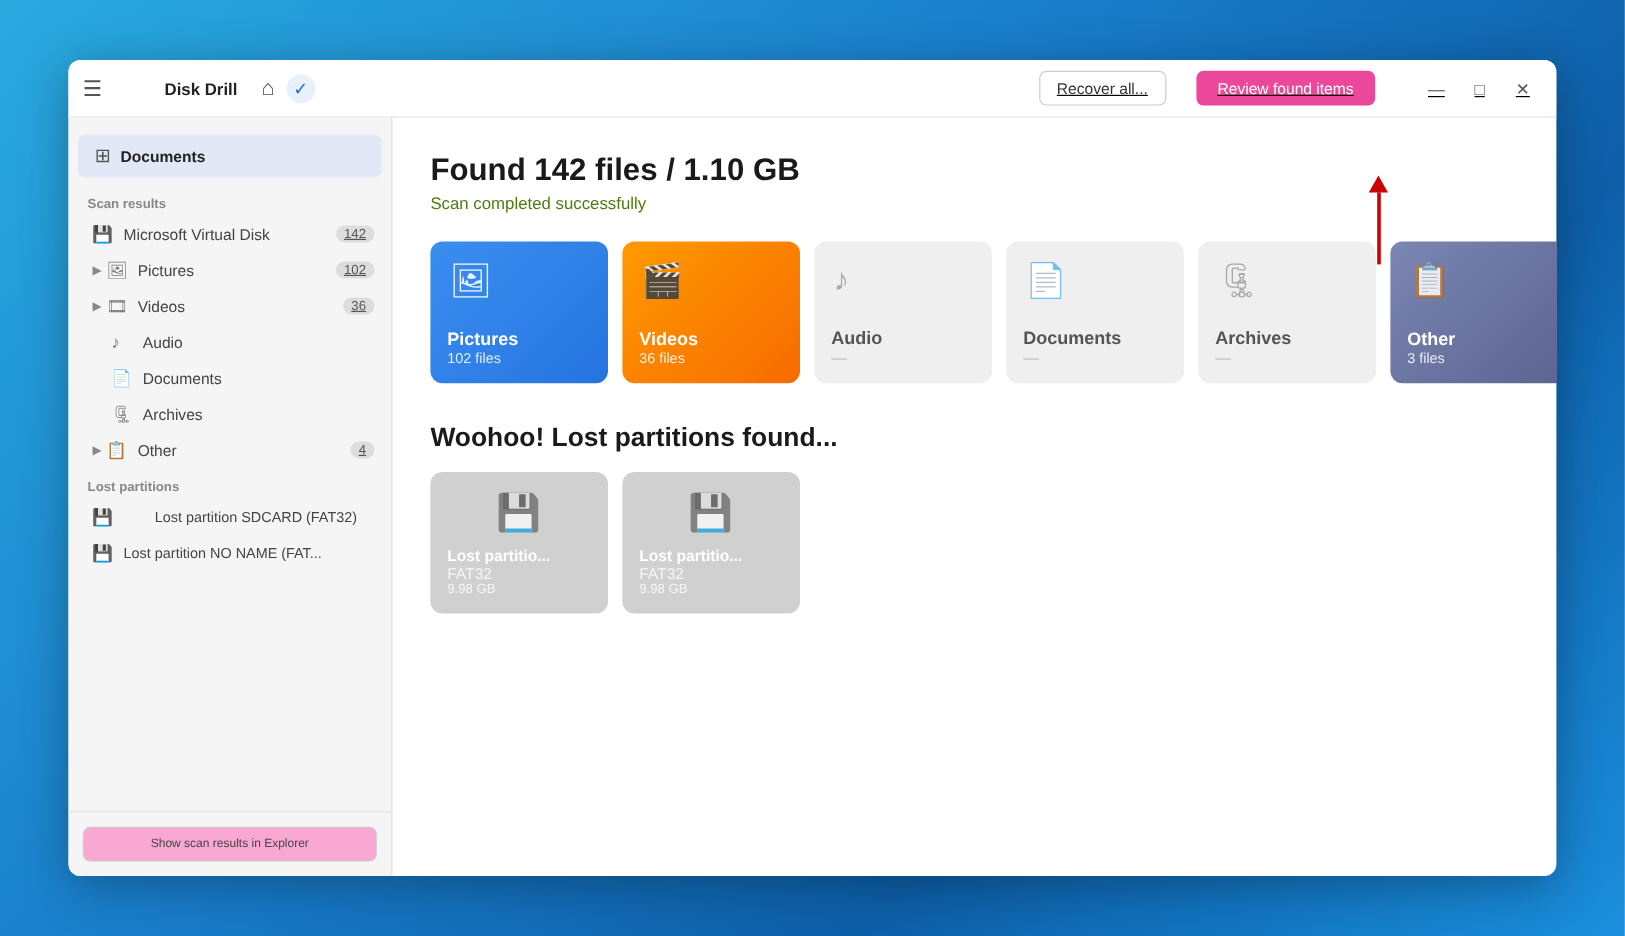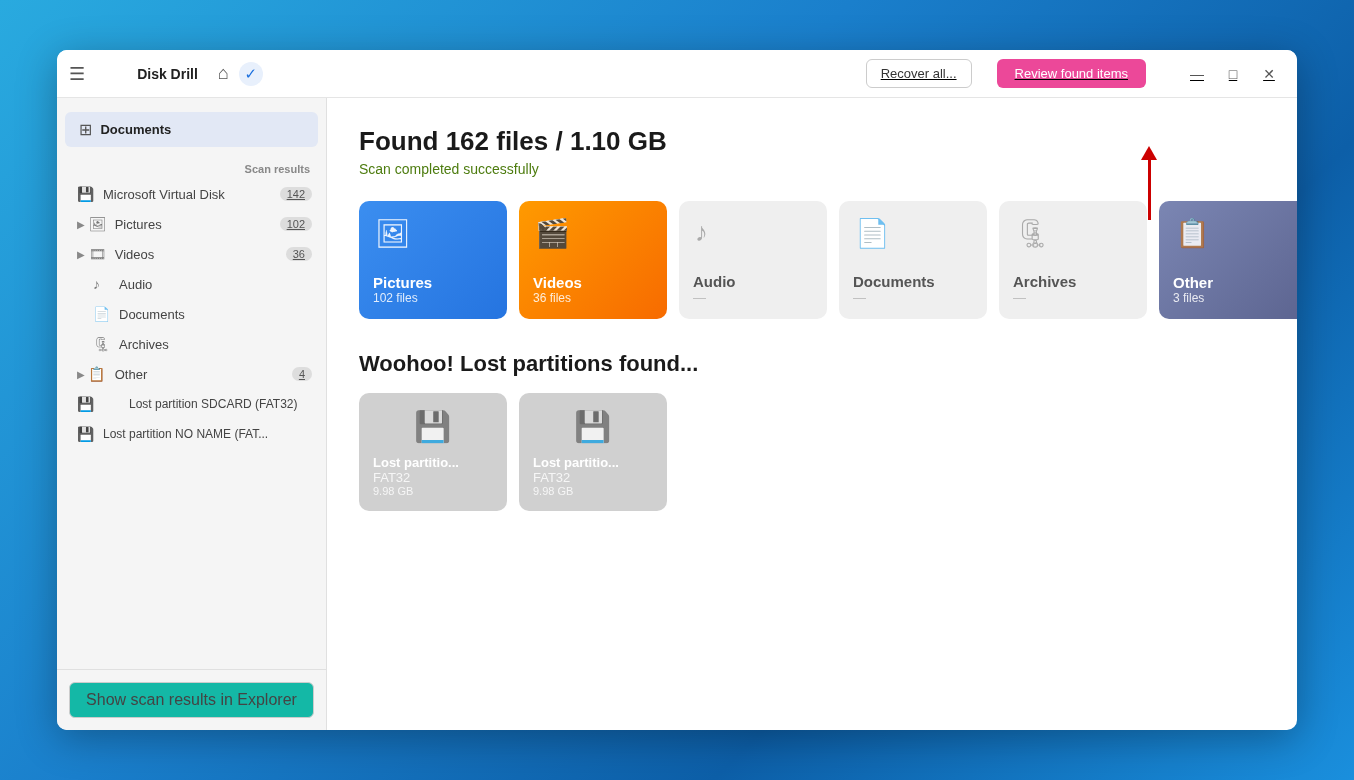--- a/index.html
+++ b/index.html
@@ -139,21 +139,20 @@
     }
     .dashboard-icon { font-size: 16px; color: #555; }
     .dashboard-label { font-size: 13px; font-weight: 600; color: #222; }
 
     .sidebar-section-title {
       font-size: 11px;
       font-weight: 600;
       color: #888;
       padding: 10px 16px 4px;
       text-transform: none;
-      text-align: right;
     }
     .sidebar-item {
       display: flex;
       align-items: center;
       padding: 7px 14px 7px 20px;
       cursor: pointer;
       position: relative;
     }
     .sidebar-item-icon { font-size: 14px; color: #777; width: 20px; }
     .sidebar-item-label { font-size: 13px; color: #444; flex: 1; margin-left: 6px; }
@@ -177,25 +176,25 @@
       font-weight: 600;
       color: #888;
       padding: 10px 16px 4px;
     }
     .sidebar-footer {
       border-top: 1px solid #e0e0e0;
       padding: 12px;
     }
     .btn-show-explorer {
       width: 100%;
-      background: #14b8a6;
+      background: #f9a8d4;
       border: 1px solid #ccc;
       border-radius: 6px;
       padding: 8px 0;
-      font-size: 16px;
+      font-size: 10px;
       color: #444;
       cursor: pointer;
     }
 
     
     .main-content {
       flex: 1;
       padding: 28px 32px;
       overflow-y: auto;
       position: relative;
@@ -418,20 +417,21 @@
           <span class="sidebar-item-label">Archives</span>
         </div>
 
         <div class="sidebar-item">
           <span class="sidebar-item-expand">▶</span>
           <span class="sidebar-item-icon">📋</span>
           <span class="sidebar-item-label">Other</span>
           <span class="sidebar-item-count">4</span>
         </div>
 
+        <div class="sidebar-lost-title">Lost partitions</div>
 
         <div class="sidebar-item">
           <span class="sidebar-item-icon">💾</span>
           <span class="sidebar-item-label" style="font-size:12px;margin-left:32px;">Lost partition SDCARD (FAT32)</span>
         </div>
 
         <div class="sidebar-item">
           <span class="sidebar-item-icon">💾</span>
           <span class="sidebar-item-label" style="font-size:12px;">Lost partition NO NAME (FAT...</span>
         </div>
@@ -442,21 +442,21 @@
       </div>
     </div>
 
     <div class="main-content">
 
       <div class="arrow-annotation">
         <div class="arrow-head"></div>
         <div class="arrow-line"></div>
       </div>
 
-      <h1 class="found-title">Found 162 files / 1.10 GB</h1>
+      <h1 class="found-title">Found 142 files / 1.10 GB</h1>
       <p class="found-subtitle">Scan completed successfully</p>
 
       <div class="file-cards">
 
         <div class="file-card pictures">
           <span class="file-card-icon">🖼</span>
           <span class="file-card-name">Pictures</span>
           <span class="file-card-count">102 files</span>
         </div>
 

